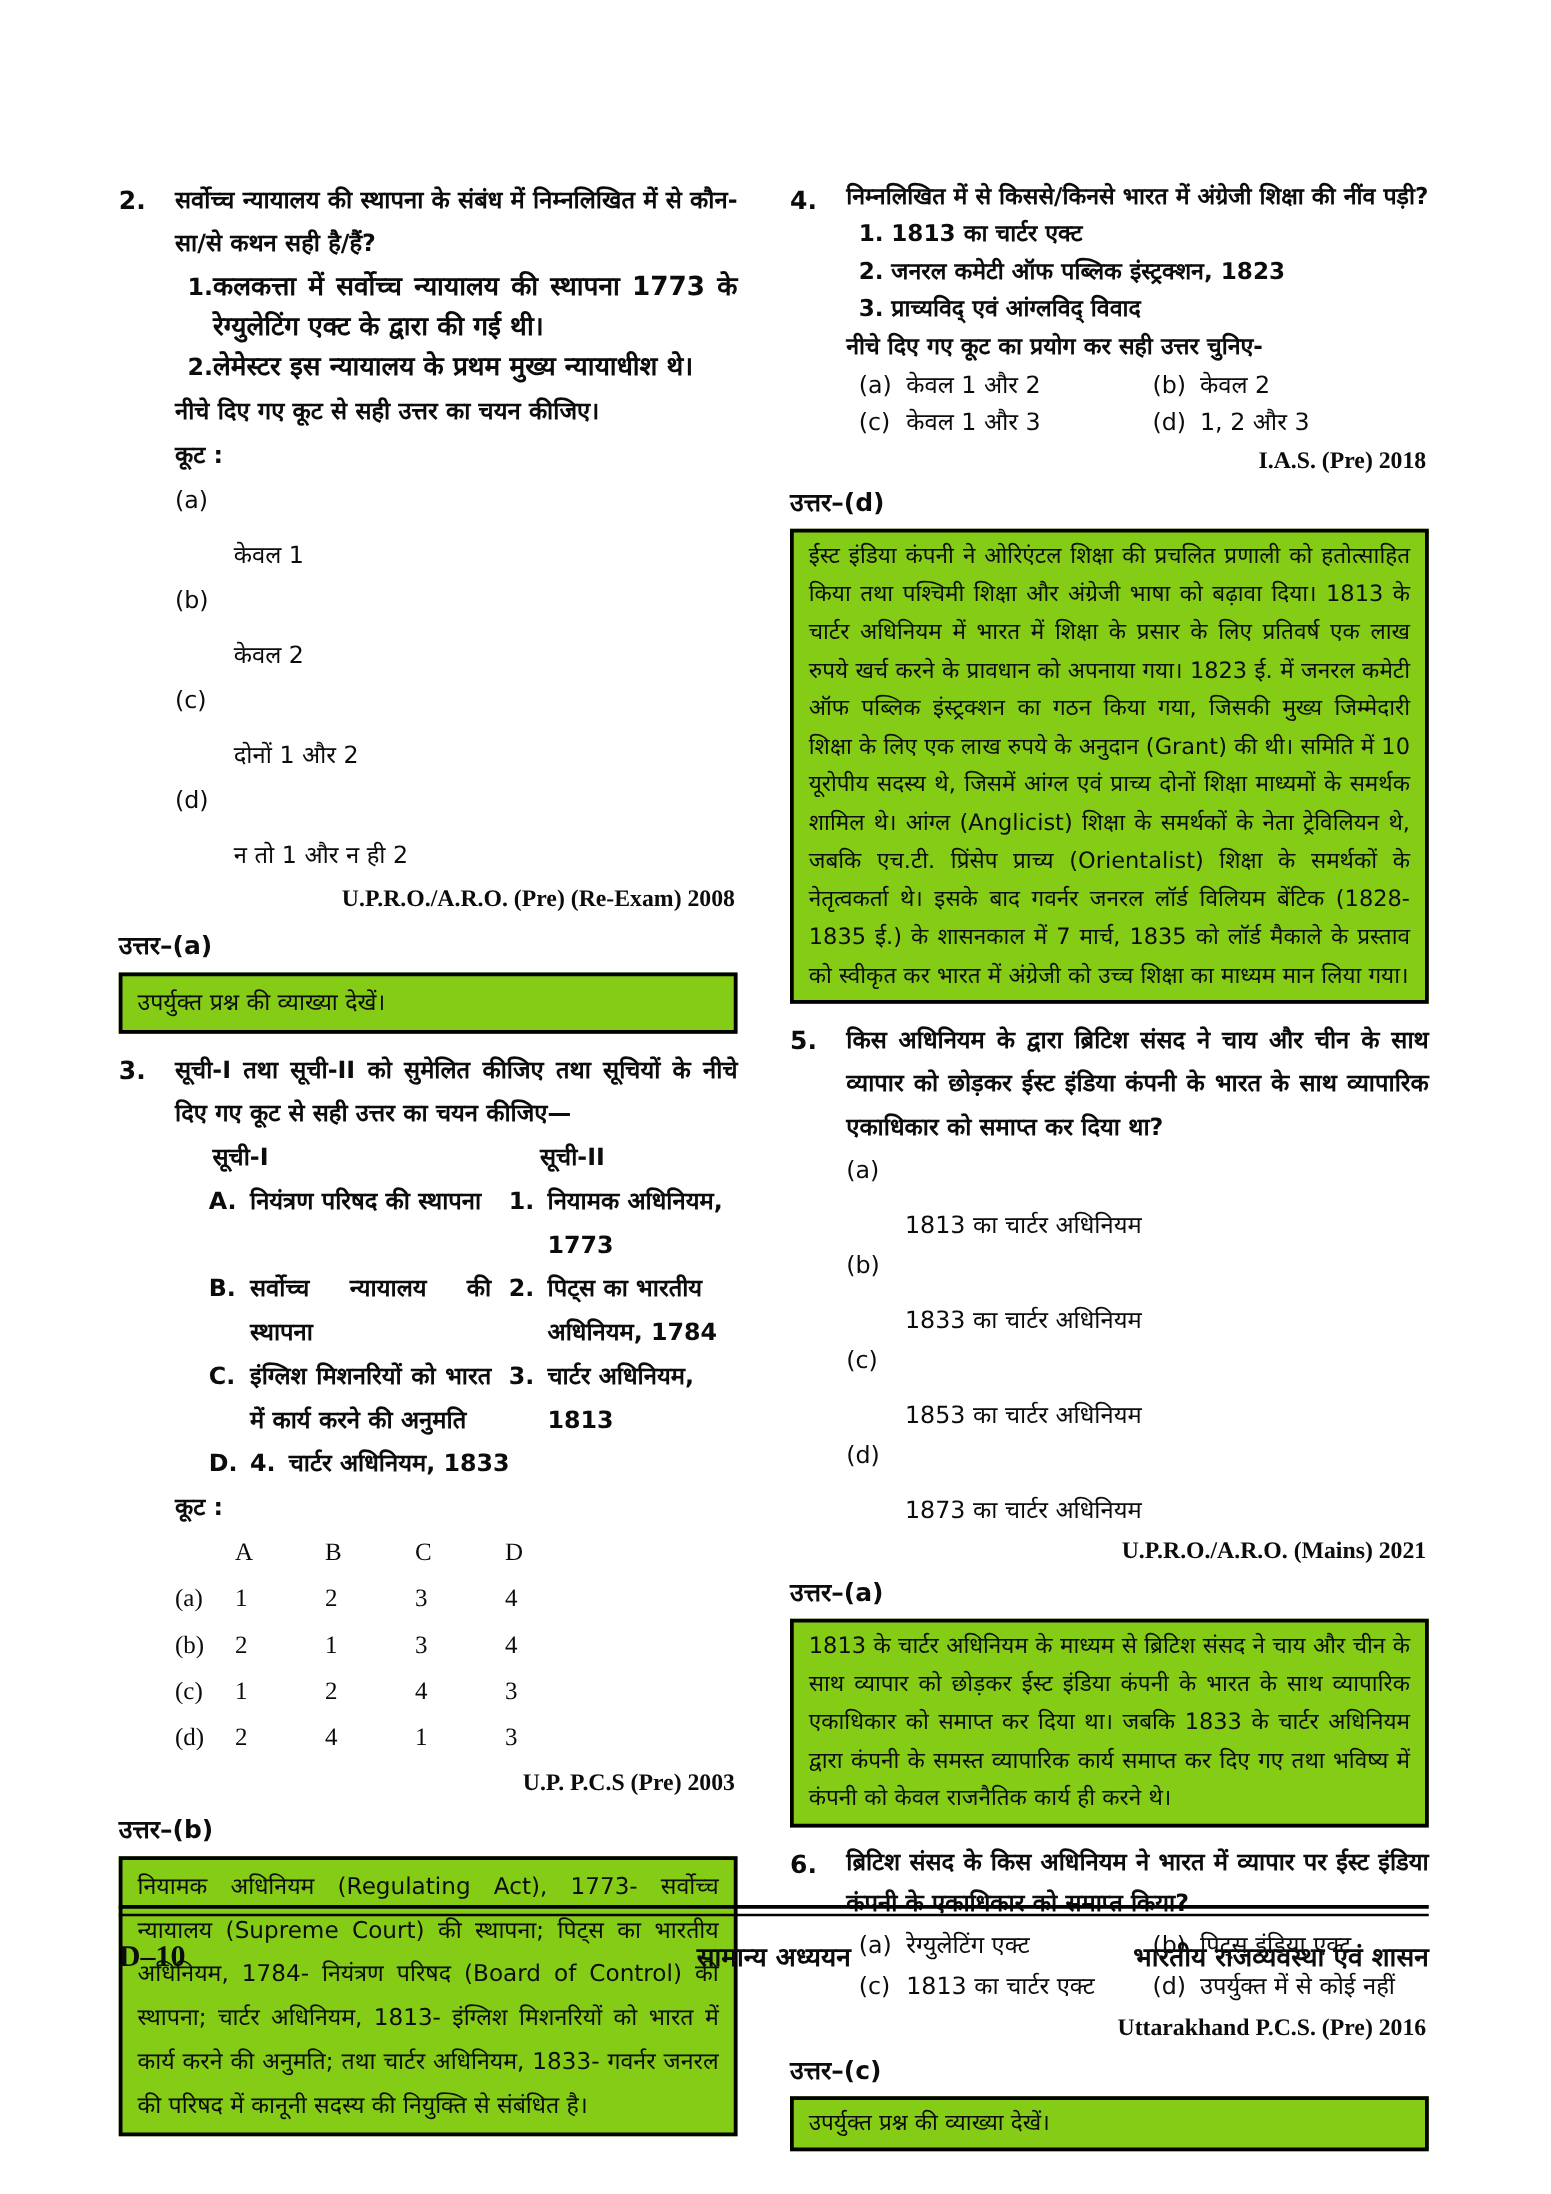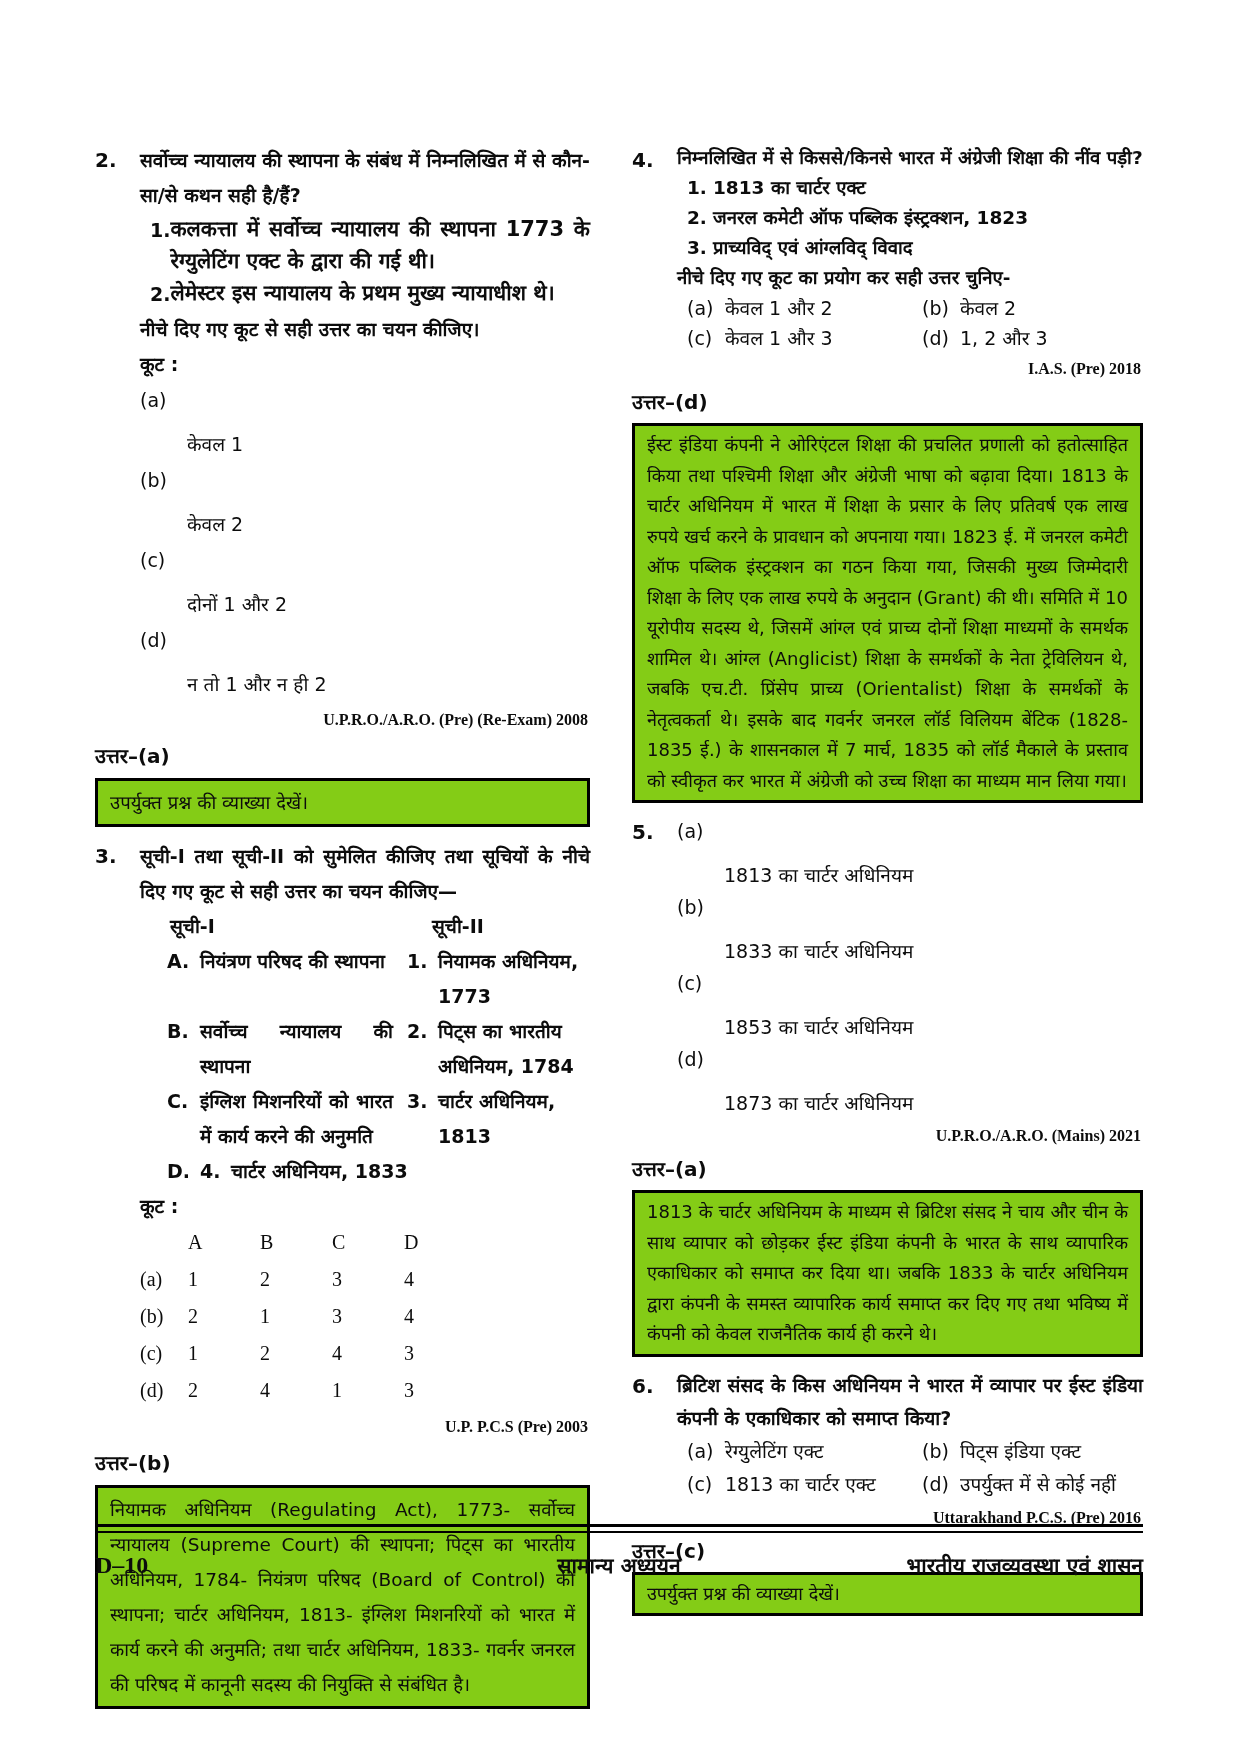--- a/index.html
+++ b/index.html
@@ -28,21 +28,21 @@
   .opt{display:flex;font-size:19px;line-height:36px;}
   .opt-label{flex:0 0 47px;}
   .opt-text{flex:1;margin-top:44px;}
 
   .opt2-row{display:flex;padding-left:10px;font-size:19px;line-height:33px;}
   .opt2-first{flex:0 0 235px;display:flex;}
   .opt2-second{flex:1;display:flex;}
   .opt2-label{flex:0 0 38px;}
 
   .source{text-align:right;font-family:"Liberation Serif","DejaVu Serif",serif;
-    font-weight:bold;font-size:16px;line-height:36px;padding-right:2px;}
+    font-weight:bold;font-size:19px;line-height:36px;padding-right:2px;}
   .answer{font-weight:bold;font-size:20px;line-height:36px;}
 
   .box{border:3px solid #000;background:#84cc16;margin:4px 0 12px 0;padding:4px 12px;}
   .expl{font-size:18.5px;line-height:35px;text-align:justify;}
   .R .expl{font-size:18px;line-height:30.5px;}
 
   
   .list-headers{display:flex;font-weight:bold;font-size:19px;line-height:35px;}
   .lh-spacer{flex:0 0 30px;}
   .lh-1{flex:0 0 262px;}
@@ -251,20 +251,21 @@
       </div>
       <div class="source">I.A.S. (Pre) 2018</div>
       <div class="answer">उत्तर–(d)</div>
       <div class="box expl">ईस्ट इंडिया कंपनी ने ओरिएंटल शिक्षा की प्रचलित प्रणाली को हतोत्साहित किया तथा पश्चिमी शिक्षा और अंग्रेजी भाषा को बढ़ावा दिया। 1813 के चार्टर अधिनियम में भारत में शिक्षा के प्रसार के लिए प्रतिवर्ष एक लाख रुपये खर्च करने के प्रावधान को अपनाया गया। 1823 ई. में जनरल कमेटी ऑफ पब्लिक इंस्ट्रक्शन का गठन किया गया, जिसकी मुख्य जिम्मेदारी शिक्षा के लिए एक लाख रुपये के अनुदान (Grant) की थी। समिति में 10 यूरोपीय सदस्य थे, जिसमें आंग्ल एवं प्राच्य दोनों शिक्षा माध्यमों के समर्थक शामिल थे। आंग्ल (Anglicist) शिक्षा के समर्थकों के नेता ट्रेविलियन थे, जबकि एच.टी. प्रिंसेप प्राच्य (Orientalist) शिक्षा के समर्थकों के नेतृत्वकर्ता थे। इसके बाद गवर्नर जनरल लॉर्ड विलियम बेंटिक (1828-1835 ई.) के शासनकाल में 7 मार्च, 1835 को लॉर्ड मैकाले के प्रस्ताव को स्वीकृत कर भारत में अंग्रेजी को उच्च शिक्षा का माध्यम मान लिया गया।</div>
     </section>
 
     <section class="q q5">
       <div class="q-row">
         <div class="q-num">5.</div>
         <div class="q-body">
+          <div class="q-text">किस अधिनियम के द्वारा ब्रिटिश संसद ने चाय और चीन के साथ व्यापार को छोड़कर ईस्ट इंडिया कंपनी के भारत के साथ व्यापारिक एकाधिकार को समाप्त कर दिया था?</div>
           <div class="opt">
             <span class="opt-label">(a)</span>
             <span class="opt-text">1813 का चार्टर अधिनियम</span>
           </div>
           <div class="opt">
             <span class="opt-label">(b)</span>
             <span class="opt-text">1833 का चार्टर अधिनियम</span>
           </div>
           <div class="opt">
             <span class="opt-label">(c)</span>

